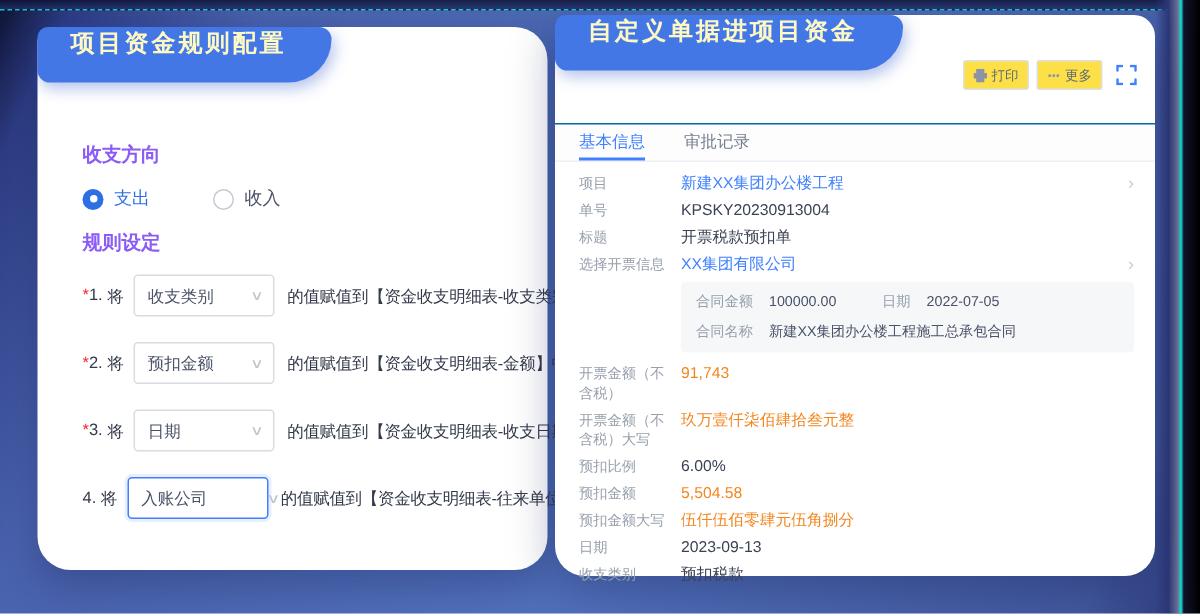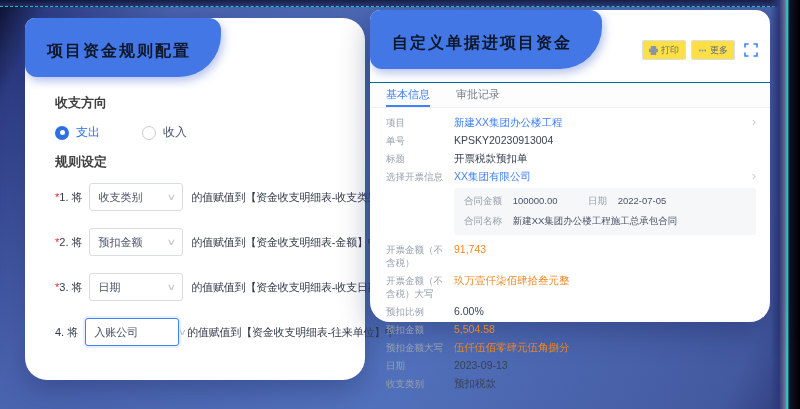--- a/index.html
+++ b/index.html
@@ -10,30 +10,30 @@
     background:linear-gradient(115deg,#0d1230 0%,#2e3d85 5%,#4a63ae 18%,#5272bd 55%,#43599f 92%,#2c3878 100%);
   }
   .top-glitch{position:absolute;left:0;top:0;width:100%;height:7px;
     background:linear-gradient(180deg,#0e1433,#24306b);
     border-bottom:1px dashed #18e0d6;opacity:.85;}
   .edge-right{position:absolute;right:0;top:0;width:30px;height:100%;
     background:linear-gradient(90deg,rgba(70,84,159,0) 0%,#2c3878 30%,#6b6f93 50%,#15dfd5 58%,#11142a 64%,#000 100%);}
 
   .card{position:absolute;background:#fff;box-shadow:0 10px 30px rgba(20,30,80,.35);}
   .left-card{left:25px;top:18px;width:340px;height:362px;border-radius:10px 22px 22px 22px;}
-  .right-card{left:370px;top:10px;width:400px;height:312px;border-radius:10px 14px 20px 20px;}
-
-  .pill{position:absolute;left:0;top:0;background:#4377e6;color:#0f172a;
+  .right-card{left:370px;top:10px;width:400px;height:374px;border-radius:10px 14px 20px 20px;}
+
+  .pill{position:absolute;left:0;top:0;background:#4377e6;color:#fef9c3;
     font-size:16px;font-weight:bold;letter-spacing:2px;
-    padding:23px 30px 15px 22px;border-radius:10px 12px 42px 12px;
+    padding:1px 30px 15px 22px;border-radius:10px 12px 42px 12px;
     box-shadow:2px 4px 10px rgba(40,80,200,.35);white-space:nowrap;}
 
   
   .left-content{padding:76px 18px 0 30px;}
-  .section-label{font-size:13px;color:#404040;font-weight:600;margin-bottom:12px;}
+  .section-label{font-size:13px;color:#8b5cf6;font-weight:600;margin-bottom:12px;}
   .radio-row{display:flex;align-items:center;gap:42px;margin-bottom:12px;}
   .radio-opt{display:flex;align-items:center;gap:7px;cursor:pointer;}
   .radio{width:14px;height:14px;border-radius:50%;border:1px solid #c6cbd4;background:#fff;position:relative;}
   .radio.checked{border:none;background:#2f6fe4;}
   .radio.checked::after{content:"";position:absolute;left:4.5px;top:4.5px;width:5px;height:5px;border-radius:50%;background:#fff;}
   .radio-label{font-size:12px;color:#4a5268;}
   .radio-label.on{color:#2f6fe4;}
 
   .rule-row{display:flex;align-items:center;margin-bottom:17px;font-size:11px;color:#333a4a;white-space:nowrap;}
   .req{color:#f5222d;width:8px;display:inline-block;font-size:11px;}

